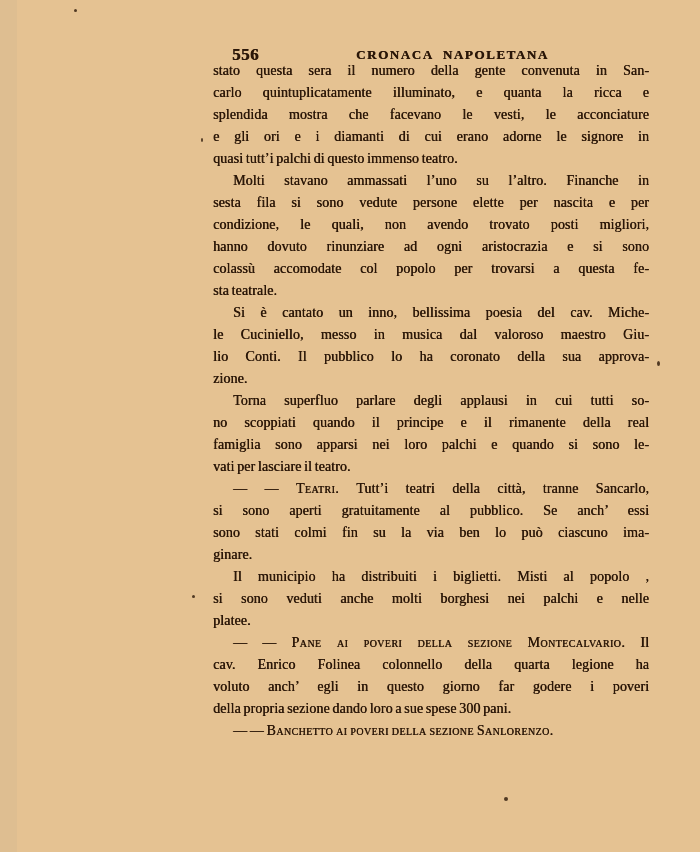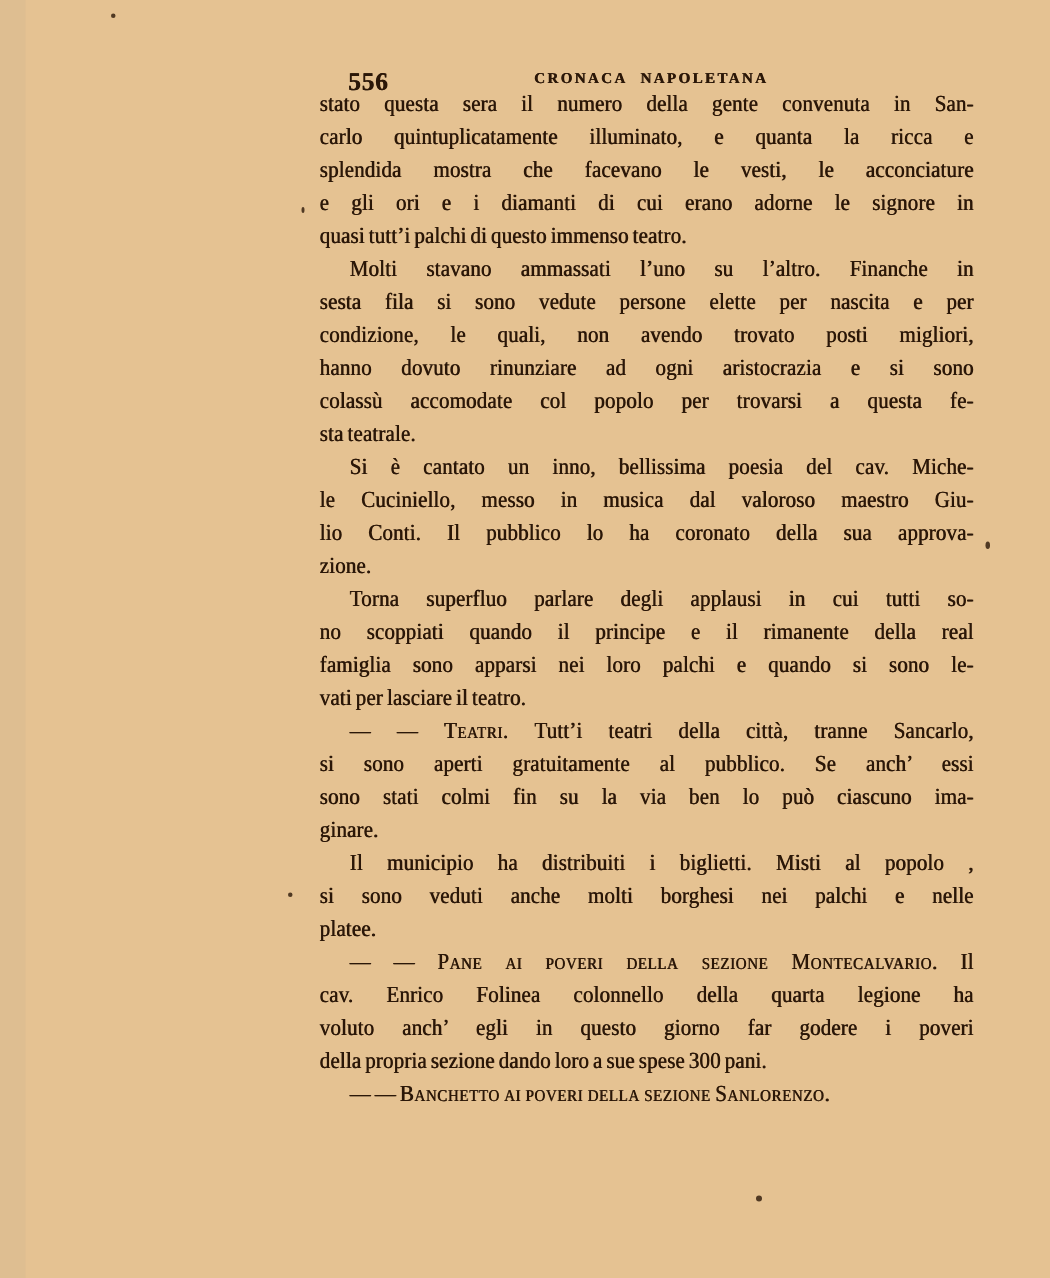--- a/index.html
+++ b/index.html
@@ -32,21 +32,21 @@
     color: var(--ink);
   }
   .pagenum {
     position: absolute; left: 19px; top: 0;
     font-size: 17px; font-weight: bold;
     letter-spacing: 0.5px;
     text-shadow: 0.4px 0 0 currentColor;
   }
   .running-title {
     position: absolute; left: 143px; top: 2px;
-    font-size: 10px; font-weight: bold;
+    font-size: 13px; font-weight: bold;
     letter-spacing: 1.6px; word-spacing: 5px;
     white-space: nowrap;
     text-shadow: 0.4px 0 0 currentColor;
   }
   .textblock {
     position: absolute; left: 213px; top: 60px;
     width: 436px;
     color: var(--ink);
     font-size: 14px;
     line-height: 22px;

